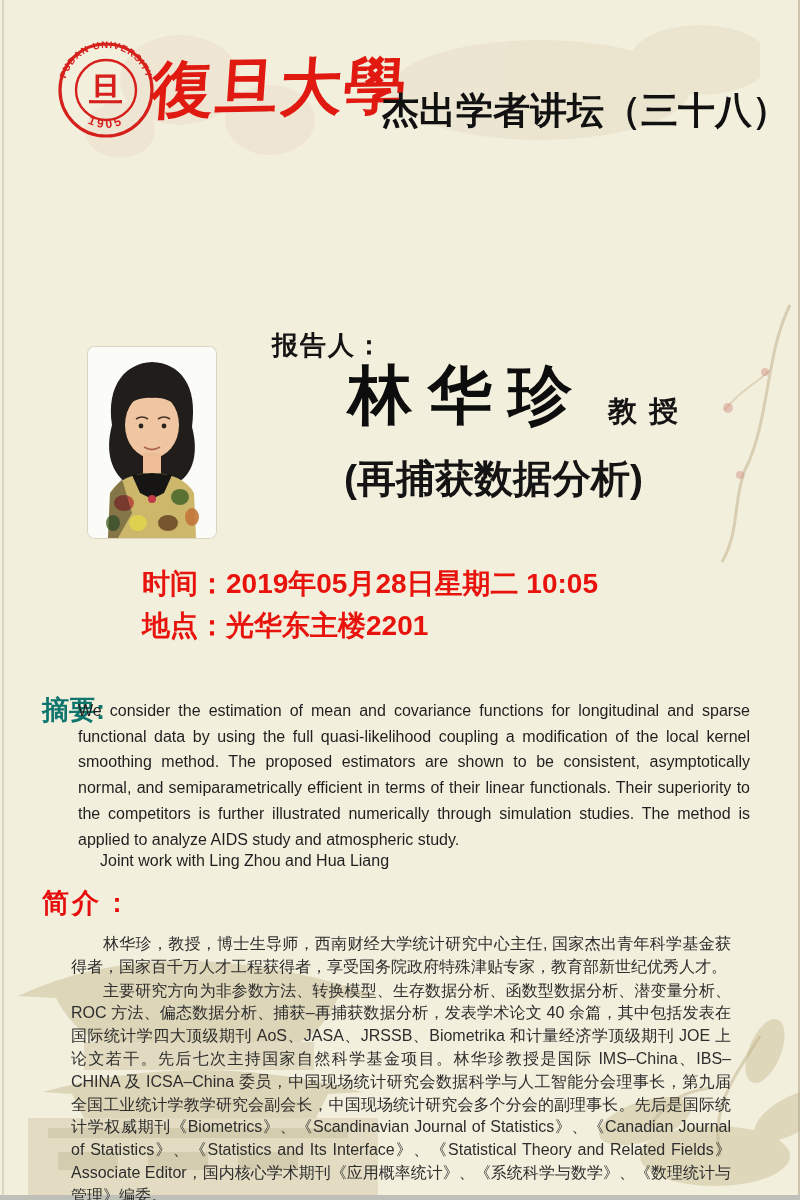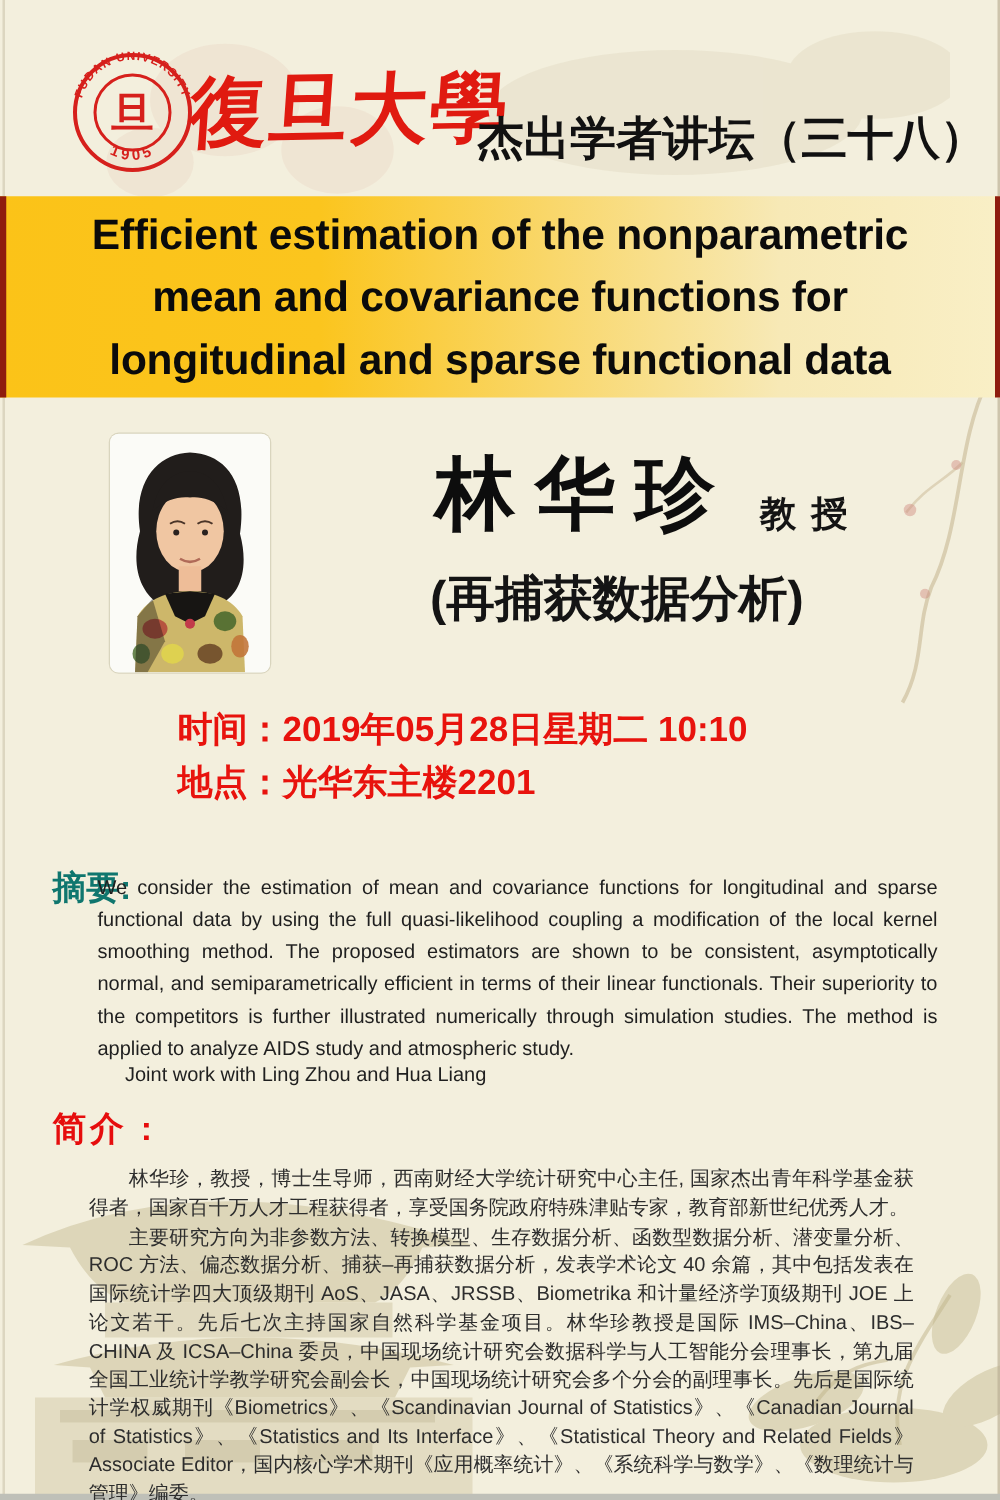--- a/index.html
+++ b/index.html
@@ -134,27 +134,20 @@
     </text>
     <text font-size="12" font-weight="bold" fill="#d6201c" letter-spacing="3" font-family="'Liberation Sans',sans-serif">
       <textPath href="#arcBottom" startOffset="50%" text-anchor="middle">1905</textPath>
     </text>
     <text x="58" y="64" font-size="34" font-weight="bold" fill="#d6201c" text-anchor="middle" font-family="'DejaVu Serif',serif">旦</text>
   </svg>
 
   <div class="calligraphy">復旦大學</div>
   <div class="forum-title">杰出学者讲坛（三十八）</div>
 
-  <div class="banner">
-    <div class="side l"></div>
-    <div class="side r"></div>
-    <div class="banner-title">Efficient estimation of the nonparametric
-mean and covariance functions for
-longitudinal and sparse functional data</div>
-  </div>
 
   <div class="photo">
     <svg width="128" height="191" viewBox="0 0 128 191">
       <rect width="128" height="191" fill="#fbfbf7"></rect>
 
       <path d="M24,78 C18,38 38,16 64,15 C92,16 110,38 104,80 C112,110 102,128 92,134 L36,134 C26,126 16,108 24,78 Z" fill="#211d1b"></path>
 
       <ellipse cx="64" cy="78" rx="27" ry="33" fill="#f0c6a2"></ellipse>
 
       <path d="M34,62 C38,38 52,30 64,30 C78,30 90,40 94,62 C82,52 72,50 64,51 C54,50 44,53 34,62 Z" fill="#211d1b"></path>
@@ -175,26 +168,27 @@
         <ellipse cx="104" cy="170" rx="7" ry="9" fill="#c2763a"></ellipse>
         <ellipse cx="25" cy="176" rx="7" ry="8" fill="#5a7a40"></ellipse>
       </g>
 
       <path d="M44,128 L64,126 L84,128 L76,146 L64,152 L52,146 Z" fill="#171513"></path>
       <path d="M22,146 L34,132 L44,166 L30,191 L20,191 Z" fill="#17151366"></path>
       <circle cx="64" cy="152" r="4" fill="#c23a4a"></circle>
     </svg>
   </div>
 
+  <div class="speaker-label">报告人：</div>
   <div class="speaker-name">林华珍</div>
   <div class="speaker-title">教授</div>
   <div class="speaker-affiliation">(再捕获数据分析)</div>
 
   <div class="schedule">
-    <div>时间：2019年05月28日星期二 10:10</div>
+    <div>时间：2019年05月28日星期二 10:05</div>
     <div>地点：光华东主楼2201</div>
   </div>
 
   <div class="abstract-heading">摘要:</div>
   <div class="abstract-body">We consider the estimation of mean and covariance functions for longitudinal and sparse functional data by using the full quasi-likelihood coupling a modification of the local kernel smoothing method. The proposed estimators are shown to be consistent, asymptotically normal, and semiparametrically efficient in terms of their linear functionals. Their superiority to the competitors is further illustrated numerically through simulation studies. The method is applied to analyze AIDS study and atmospheric study.</div>
   <div class="joint-work">Joint work with Ling Zhou and Hua Liang</div>
 
   <div class="bio-heading">简介 :</div>
   <div class="bio-body">
     <p>林华珍，教授，博士生导师，西南财经大学统计研究中心主任, 国家杰出青年科学基金获得者，国家百千万人才工程获得者，享受国务院政府特殊津贴专家，教育部新世纪优秀人才。</p>

